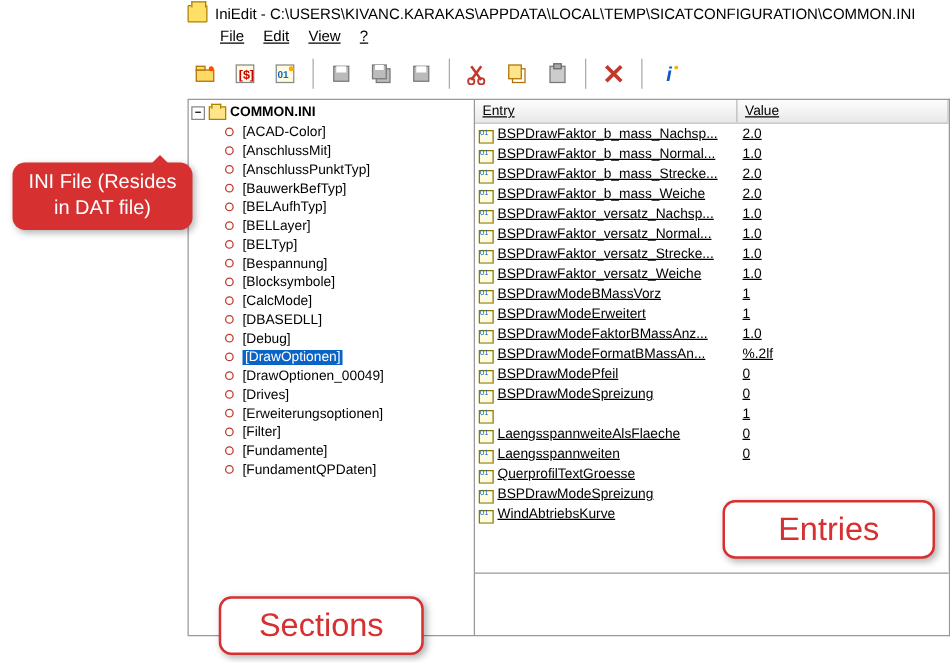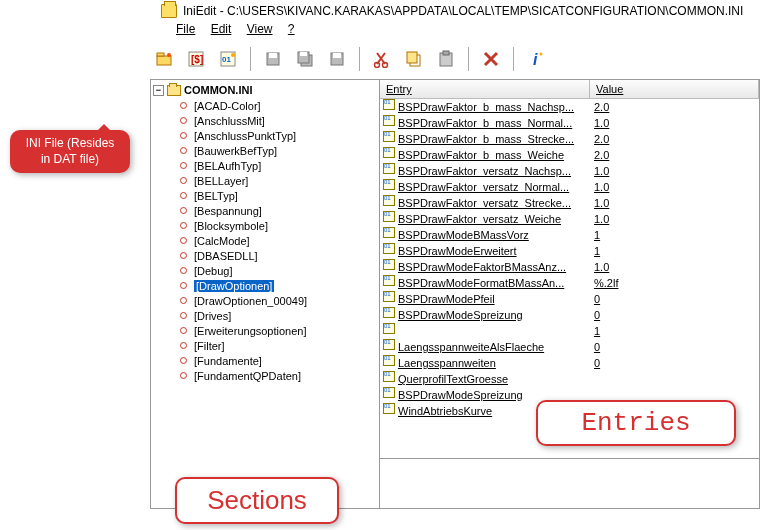--- a/index.html
+++ b/index.html
@@ -13,21 +13,20 @@
     height: 530px;
     overflow: hidden;
     position: relative;
   }
   .titlebar {
     display: flex;
     align-items: flex-end;
     gap: 6px;
     padding: 4px 4px 2px 150px;
     font-size: 12px;
-    margin-left: 11px;
   }
   .title-icon {
     width: 16px; height: 14px;
     background: #ffe066;
     border: 1px solid #b08000;
     border-radius: 1px;
     position: relative;
   }
   .title-icon::before { content:""; position:absolute; top:-4px;left:2px;width:10px;height:4px;background:#ffe066;border:1px solid #b08000;border-bottom:none; }
   .menubar {
@@ -131,21 +130,21 @@
   }
   .entry-row {
     display:flex;
     padding:0;
     font-size:11px;
     line-height:16px;
     white-space:nowrap;
   }
   .entry-row .cell-entry {
     flex:0 0 210px;
-    display:flex;align-items:flex-start;gap:3px;
+    display:flex;align-items:flex-end;gap:3px;
     padding-left:3px;
     overflow:hidden;text-overflow:ellipsis;
   }
   .entry-row .cell-value { flex:1; padding-left:4px;}
   .e-icon{
     width:12px;height:11px;border:1px solid #8a7b00;background:#fffbe0;position:relative;flex-shrink:0;
   }
   .e-icon::before{content:"01";position:absolute;top:-1px;left:0;font-size:6px;color:#1166cc;line-height:6px;}
   
   
@@ -155,44 +154,43 @@
     border-radius:10px;
     color:#d63031;
     background:#fff;
     padding:6px 10px;
     font-size:22px;
     text-align:center;
     box-shadow:2px 2px 6px rgba(0,0,0,0.3);
   }
   #callout-inifile {
     left:10px; top:130px;
-    width:120px;
+    width:144px;
     background:#d63031;
     color:#fff;
     border:none;
-    font-size:12px;
+    font-size:16px;
     line-height:1.3;
   }
   #callout-inifile::after {
     content:"";
     position:absolute;
     top:-18px; right:14px;
     border:12px solid transparent;
     border-bottom-color:#d63031;
   }
   #callout-sections {
     left:175px; bottom:6px;
     width:164px;
     font-size:26px;
   }
   #callout-entries {
-    right:24px; top:400px;
-    width:200px;
+    right:12px; top:400px;
+    width:170px;
     font-size:26px;
-    font-family:Liberation Mono, monospace;
   }
   .details-box {
     height:50px;
     border-top:1px solid #999;
     background:#fff;
   }
   
   .tree-scroll::-webkit-scrollbar, .entries-body::-webkit-scrollbar{width:14px;}
   .tree-scroll::-webkit-scrollbar-thumb, .entries-body::-webkit-scrollbar-thumb{background:#c8c8c8;border:1px solid #999;}
   .tree-scroll::-webkit-scrollbar-button, .entries-body::-webkit-scrollbar-button{background:#e8e8e8;border:1px solid #999;height:14px;}

